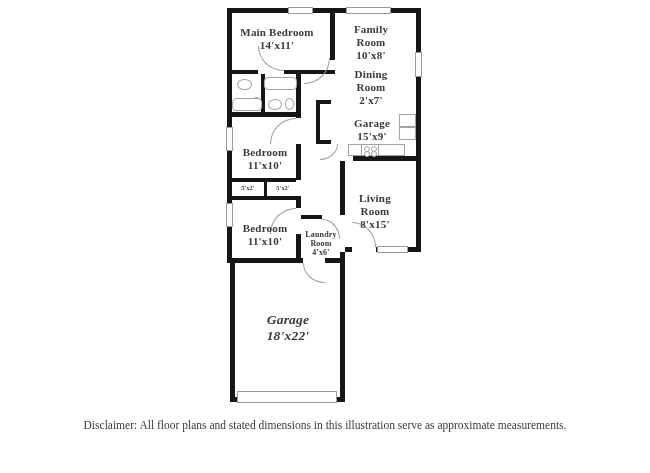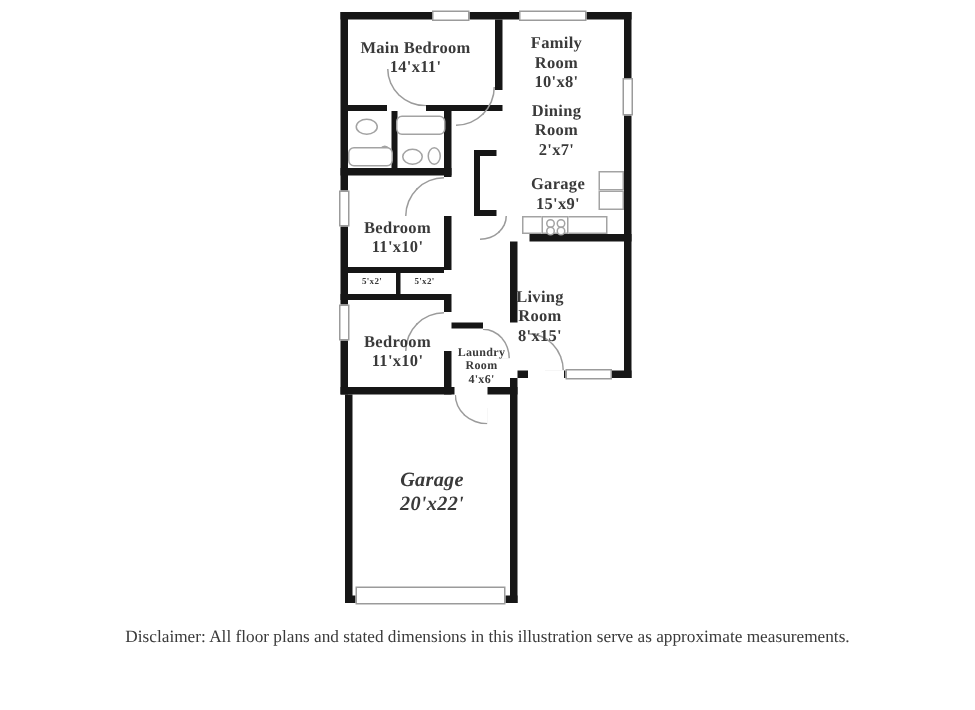--- a/index.html
+++ b/index.html
@@ -133,24 +133,24 @@
     <span>5'x2'</span>
   </div>
   <div class="lbl" style="left:225px;top:222px;width:80px;">
     <span>Bedroom</span>
     <span class="dm">11'x10'</span>
   </div>
   <div class="lbl lbl-sm" style="left:297px;top:230px;width:48px;font-family:Liberation Serif, serif;">
     <span>Laundry Room</span>
     <span class="dm">4'x6'</span>
   </div>
-  <div class="lbl" style="left:330px;top:192px;width:60px;text-align:center;">
+  <div class="lbl" style="left:345px;top:192px;width:60px;text-align:center;">
     <span>Living Room</span>
     <span class="dm">8'x15'</span>
   </div>
   <div class="lbl lbl-lg" style="left:243px;top:312px;width:90px;font-style:italic;">
     <span>Garage</span>
-    <span class="dm">20'x22'</span>
+    <span class="dm">18'x22'</span>
   </div>
 
   <div class="footer" style="top:417px;text-align:center;">Disclaimer: All floor plans and stated dimensions in this illustration serve as approximate measurements.</div>
 
 </div>
 
 </body></html>

